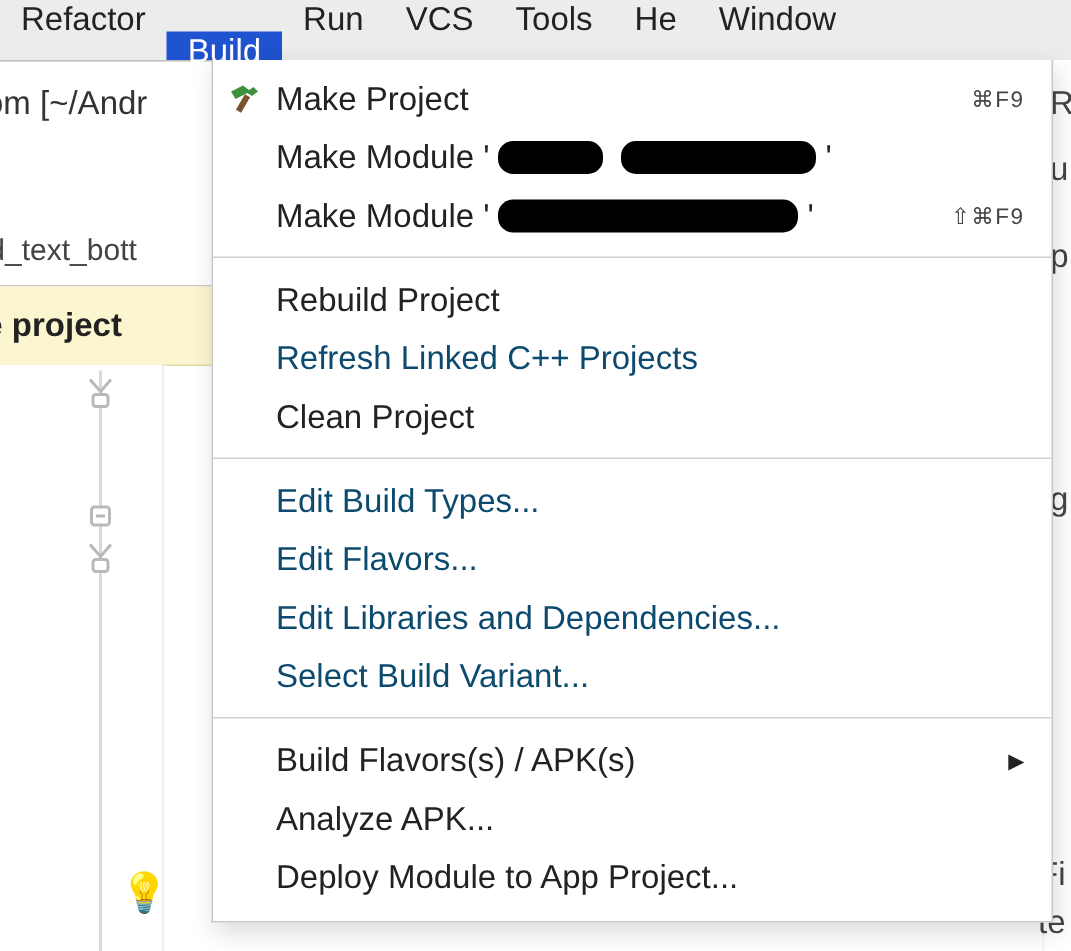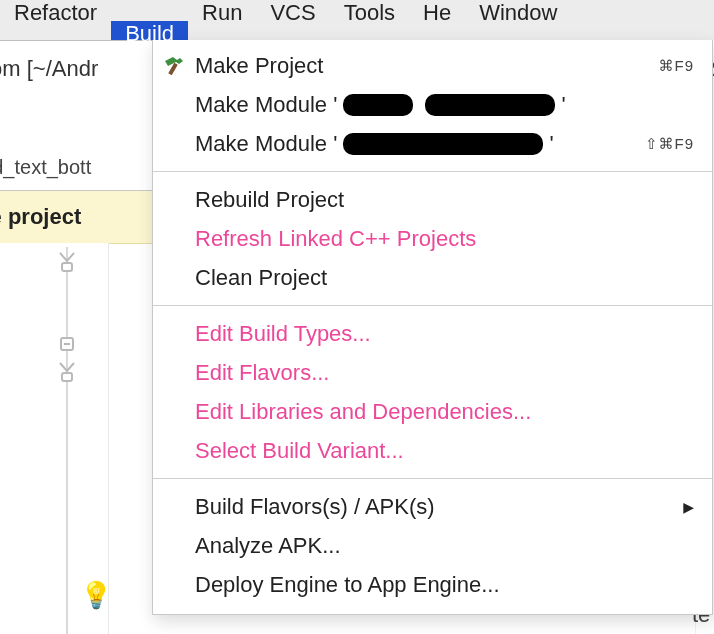--- a/index.html
+++ b/index.html
@@ -125,21 +125,21 @@
     position: absolute;
     left: 4px;
     font-size: 22px;
     color: #444;
   }
 
   
   .dropdown {
     position: absolute;
     top: 40px;
-    left: 152px;
+    left: 141px;
     width: 559px;
     background: #fff;
     border: 1px solid #c8c8c8;
     border-top: none;
     box-shadow: 2px 6px 16px rgba(0, 0, 0, 0.15);
     padding: 6px 0 10px 0;
   }
   .mi {
     display: flex;
     align-items: center;
@@ -151,21 +151,21 @@
   .mi .icon-slot {
     width: 42px;
     display: flex;
     align-items: center;
     justify-content: center;
     flex: 0 0 42px;
   }
   .mi .label-slot { flex: 1 1 auto; display: flex; align-items: center; }
   .mi .short-slot { flex: 0 0 auto; font-size: 15px; color: #444; letter-spacing: 1px; }
   .mi .arrow-slot { flex: 0 0 auto; margin-left: 12px; font-size: 14px; color: #222; }
-  .mi.disabled { color: #ec4899; }
+  .mi.disabled { color: #0c4a6e; }
   .sep {
     height: 1px;
     margin: 8px 0;
     background: #d0d0d0;
   }
   .redact {
     display: inline-block;
     height: 22px;
     background: #000;
     border-radius: 10px;
@@ -316,16 +316,16 @@
     <span class="icon-slot"></span>
     <span class="label-slot">Build Flavors(s) / APK(s)</span>
     <span class="arrow-slot">▶</span>
   </div>
   <div class="mi">
     <span class="icon-slot"></span>
     <span class="label-slot">Analyze APK...</span>
   </div>
   <div class="mi">
     <span class="icon-slot"></span>
-    <span class="label-slot">Deploy Engine to App Engine...</span>
+    <span class="label-slot">Deploy Module to App Project...</span>
   </div>
 
 </div>
 
 </body></html>

